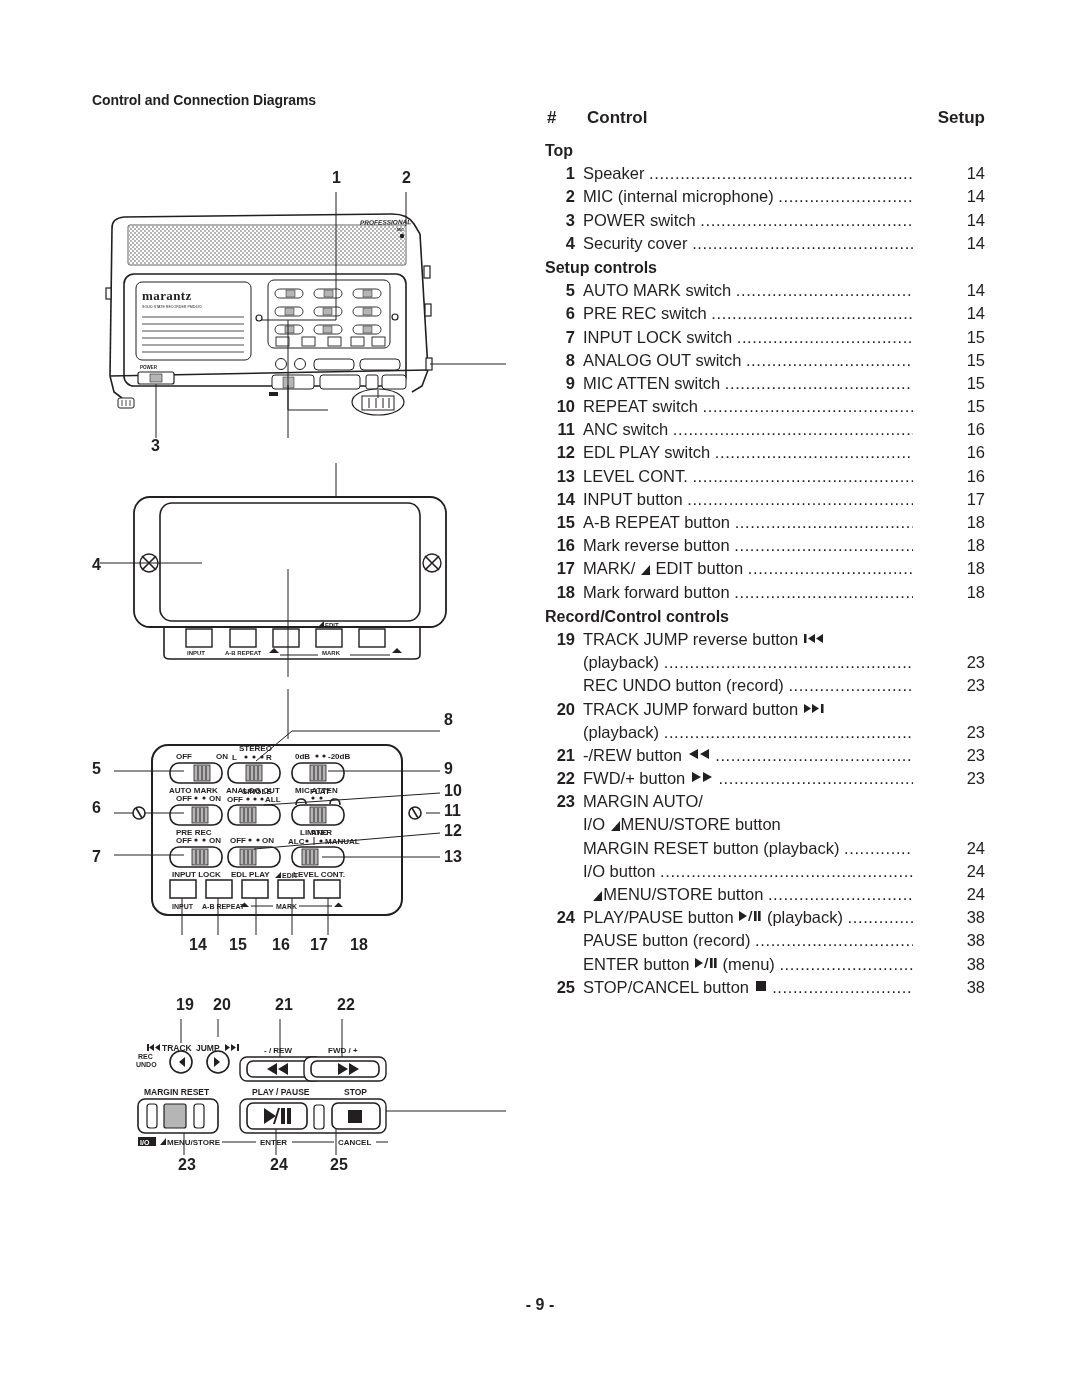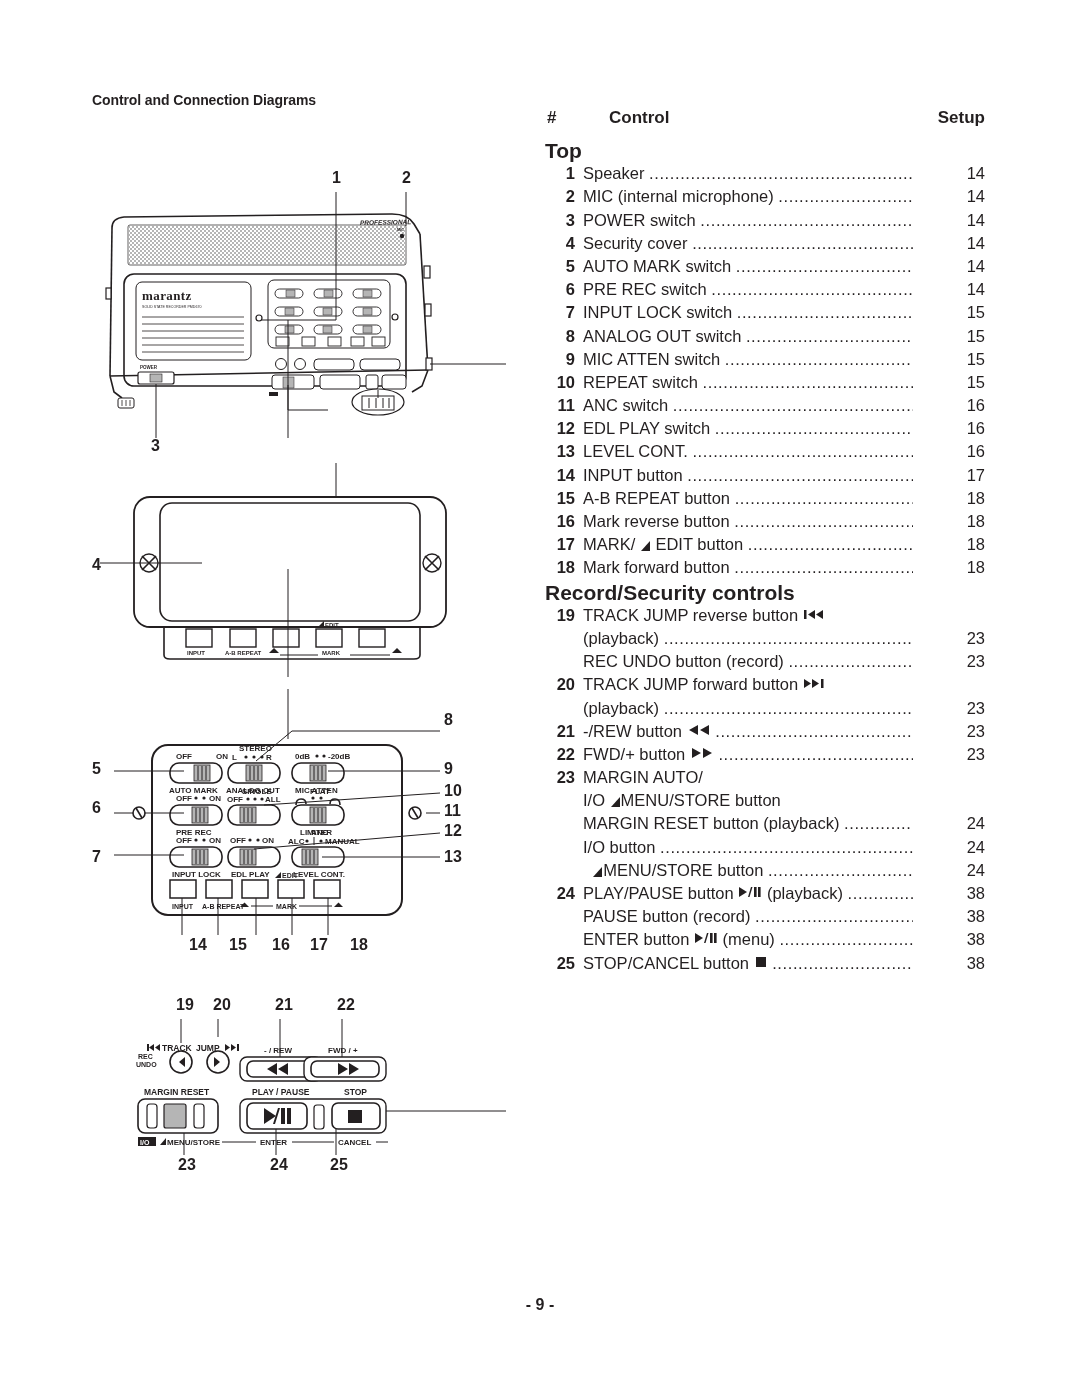--- a/index.html
+++ b/index.html
@@ -28,24 +28,24 @@
   .med{stroke-width:1.6;}
   .leader{stroke:#231f20;stroke-width:1;fill:none;}
   .gry{fill:#b5b5b5;}
   .blk{fill:#231f20;}
   .lbl{font-family:"Liberation Sans",sans-serif;fill:#231f20;font-weight:bold;}
 
   
   #right-col{position:absolute;left:545px;top:108px;width:440px;}
   #list-head{position:relative;height:30px;font-size:17px;font-weight:bold;}
   #list-head .h-hash{position:absolute;left:2px;top:0;}
-  #list-head .h-ctrl{position:absolute;left:64px;top:0;text-align:center;}
+  #list-head .h-ctrl{position:absolute;left:42px;top:0;text-align:center;}
   #list-head .h-page{position:absolute;right:0px;top:0;}
 
-  .grp{font-size:21px;font-weight:bold;line-height:23.2px;margin-top:1px;}
+  .grp{font-size:16px;font-weight:bold;line-height:23.2px;margin-top:1px;}
   .row{position:relative;height:23.2px;line-height:23.2px;font-size:16.5px;white-space:nowrap;}
   .row .num{position:absolute;left:0;width:30px;text-align:right;font-weight:bold;}
   .row .txt{position:absolute;left:38px;right:72px;overflow:hidden;
             font-weight:normal;}
   .row.cont .txt{left:38px;}
   .row .pg{position:absolute;right:0;width:34px;text-align:right;font-weight:normal;}
   .dots{color:#231f20;letter-spacing:.6px;}
   .tri{display:inline-block;width:0;height:0;
        border-left:9px solid transparent;border-bottom:10px solid #231f20;
        vertical-align:-1px;margin:0 1px;}
@@ -489,20 +489,21 @@
         <div class="row">
           <span class="num">3</span>
           <span class="txt">POWER switch <span class="dots">......................................................................</span></span>
           <span class="pg">14</span>
         </div>
         <div class="row">
           <span class="num">4</span>
           <span class="txt">Security cover <span class="dots">......................................................................</span></span>
           <span class="pg">14</span>
         </div>
+        <div class="grp">Setup controls</div>
         <div class="row">
           <span class="num">5</span>
           <span class="txt">AUTO MARK switch <span class="dots">......................................................................</span></span>
           <span class="pg">14</span>
         </div>
         <div class="row">
           <span class="num">6</span>
           <span class="txt">PRE REC switch <span class="dots">......................................................................</span></span>
           <span class="pg">14</span>
         </div>
@@ -559,21 +560,21 @@
         <div class="row">
           <span class="num">17</span>
           <span class="txt">MARK/ <span class="tri"></span> EDIT button <span class="dots">......................................................................</span></span>
           <span class="pg">18</span>
         </div>
         <div class="row">
           <span class="num">18</span>
           <span class="txt">Mark forward button <span class="dots">......................................................................</span></span>
           <span class="pg">18</span>
         </div>
-        <div class="grp">Record/Security controls</div>
+        <div class="grp">Record/Control controls</div>
         <div class="row">
           <span class="num">19</span>
           <span class="txt">TRACK JUMP reverse button <span class="ico"><svg width="20" height="11" viewBox="0 0 20 11">
                 <rect x="0" y="1" width="2.5" height="9" fill="#231f20"></rect>
                 <path d="M11 1 L11 10 L4 5.5 Z" fill="#231f20"></path>
                 <path d="M19 1 L19 10 L12 5.5 Z" fill="#231f20"></path>
               </svg></span></span>
           <span class="pg"></span>
         </div>
         <div class="row cont">

